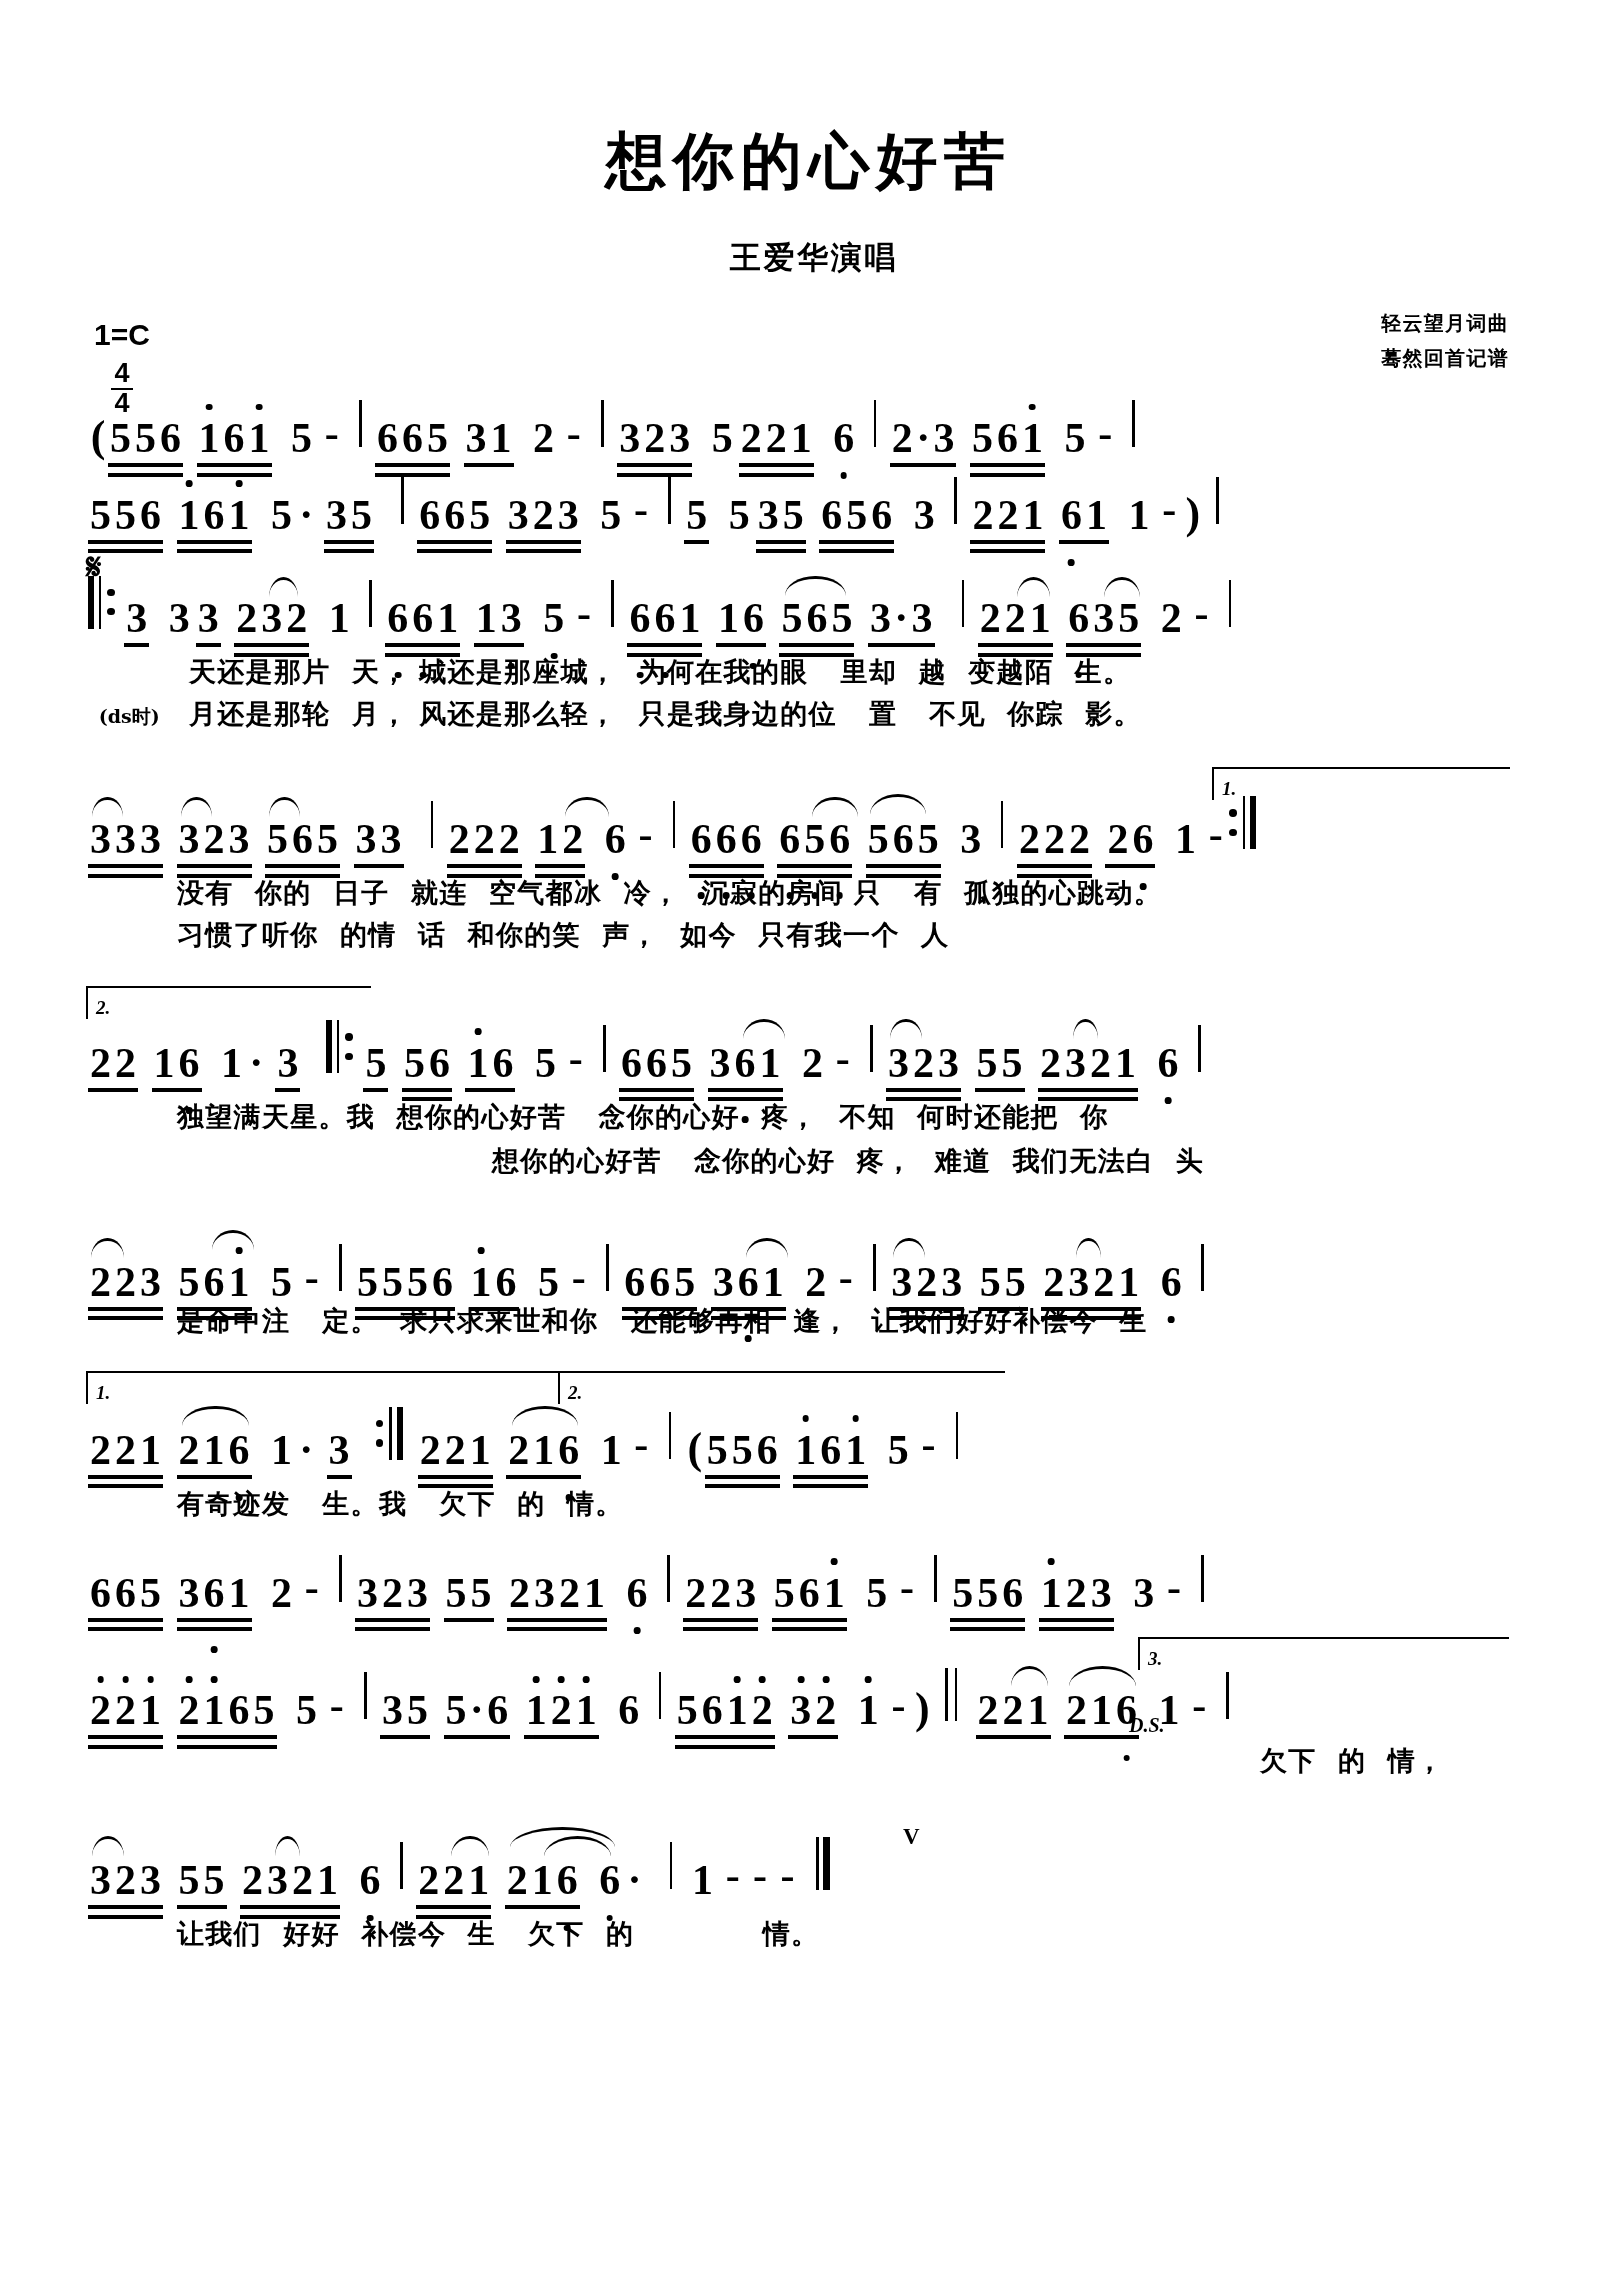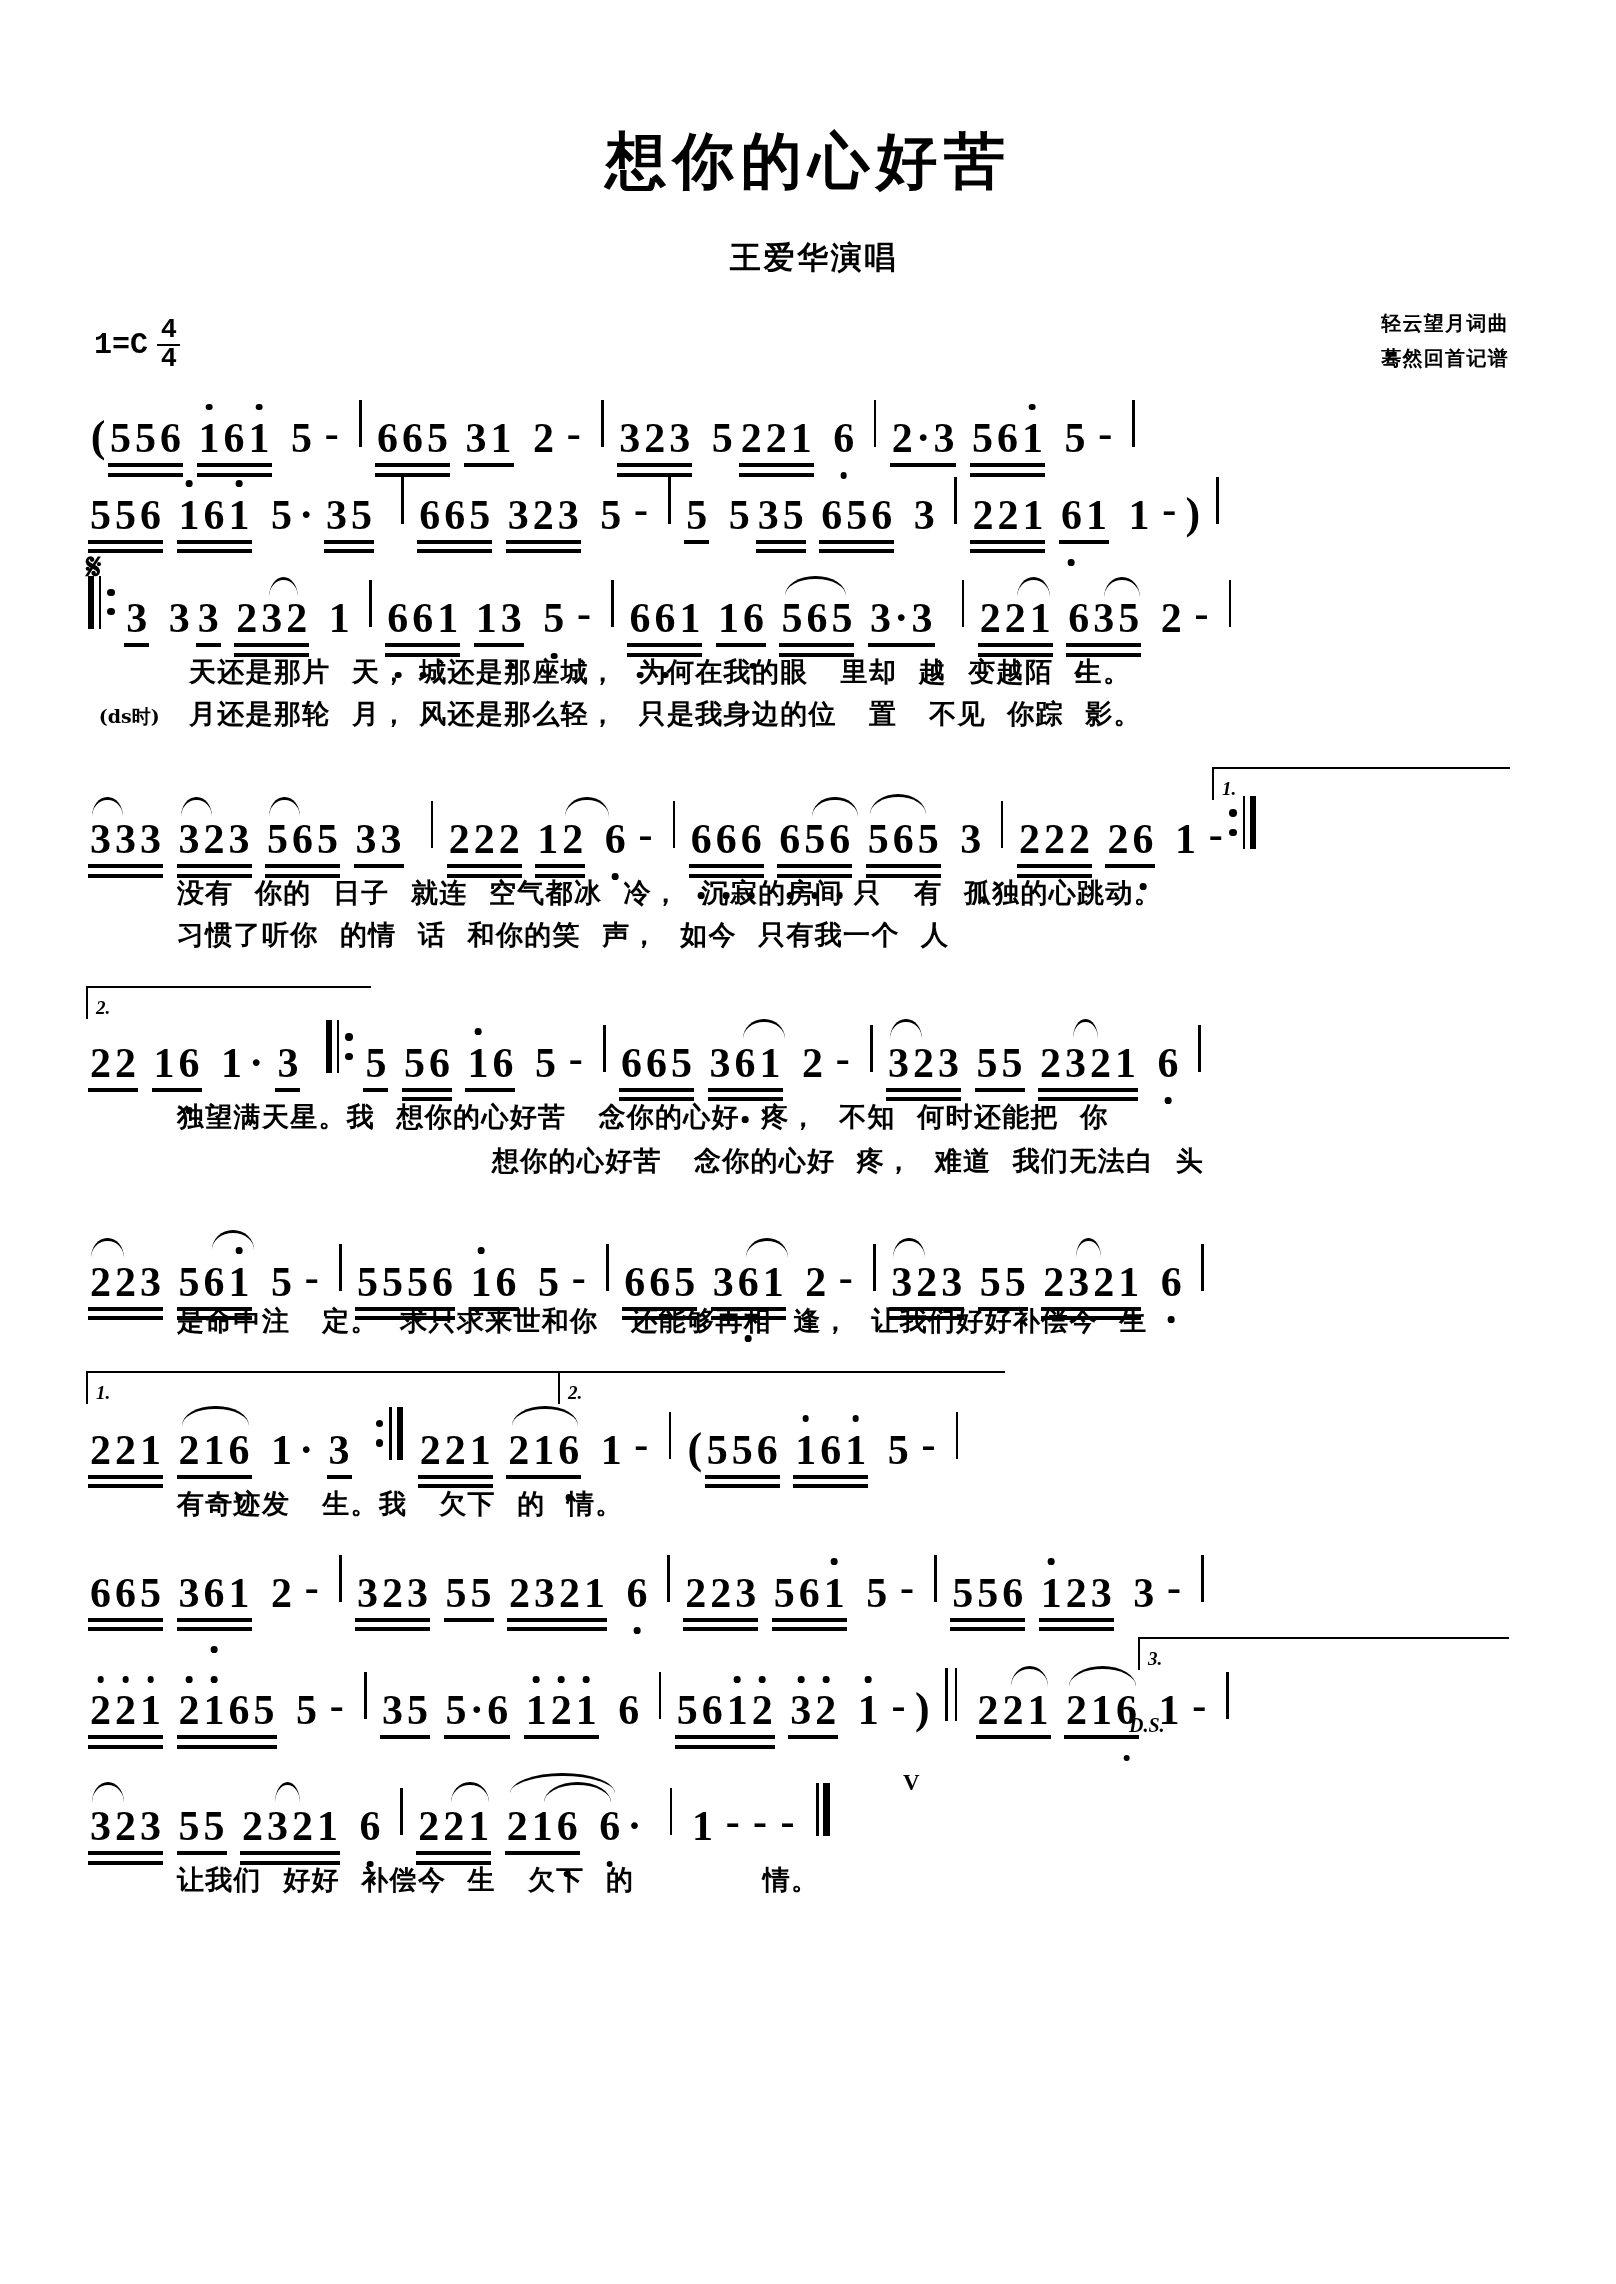--- a/index.html
+++ b/index.html
@@ -32,21 +32,22 @@
   }
   .meta-row{
     position:relative;
     height:74px;
     margin-top:27px;
   }
   .keysig{
     position:absolute;left:94px;top:12px;
     font-size:30px;font-weight:bold;
     display:flex;align-items:center;gap:9.4px;
-    font-family:Liberation Mono, monospace;
+    font-family:Liberation Sans, sans-serif;
+    flex-direction:column;
   }
   .frac{display:inline-flex;flex-direction:column;align-items:center;line-height:.92;font-size:27px;font-weight:bold;}
   .frac .num{border-bottom:2.7px solid #000;padding:0 3.4px 1.3px 3.4px;}
   .frac .den{padding-top:1.3px;}
   .credits{
     position:absolute;right:108px;top:0;
     text-align:right;
     font-size:20px;font-weight:bold;
     line-height:1.75;
     letter-spacing:1.3px;
@@ -785,20 +786,23 @@
       <span class="grp b1" style="position:relative;">
           <span class="note">2</span>
           <span class="note">1</span>
           <span class="note dnbeam">6<i class="oct-dn"></i></span>
         <span class="slur" style="left:5.4px;right:2.7px;top:-23px;"></span>
       </span>
       <span class="note wide">1</span>
         <span class="dash">-</span>
       <span class="barline"></span>
     </div>
+    <div class="lyrics" style="height:42px;margin-top:12px;">
+      <span class="lyr" style="left:1172px;top:0;">欠下  的  情，</span>
+    </div>
   </div>
 
   <div class="system" style="margin-top:28px;">
     <div class="sysrow" style="padding-top:24px;">
       <span class="grp b2" style="position:relative;">
           <span class="note">3</span>
           <span class="note">2</span>
           <span class="note">3</span>
         <span class="slur" style="left:4px;right:39px;top:-23px;"></span>
       </span>

